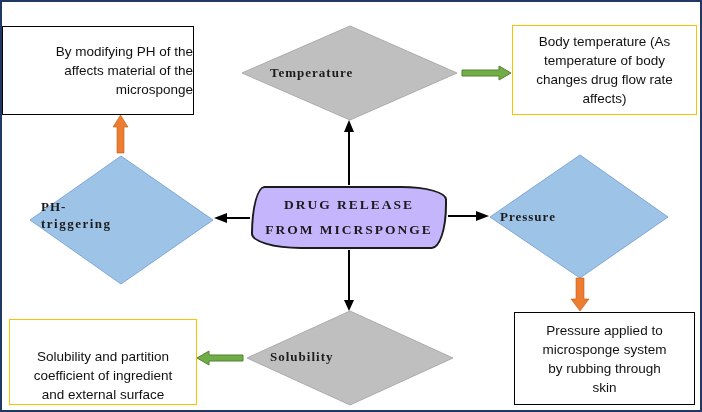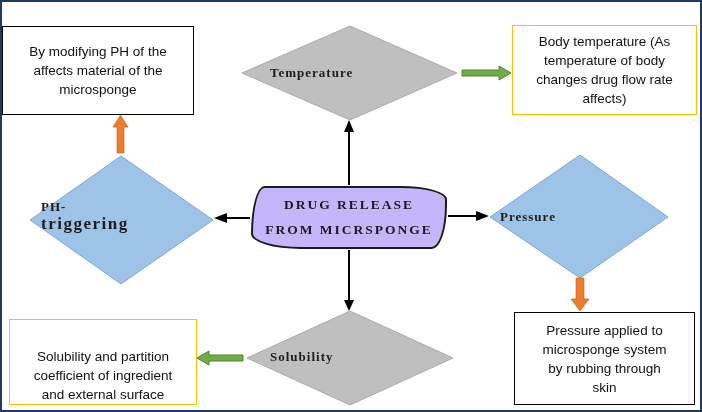--- a/index.html
+++ b/index.html
@@ -21,21 +21,21 @@
     background:#ffffff;
     display:flex; flex-direction:column;
     justify-content:center; align-items:center;
     text-align:center;
     font-size:13.5px; line-height:19px; color:#111;
   }
   .note div { white-space:nowrap; }
   .border-black { border:1.5px solid #000000; }
   .border-gold  { border:1.5px solid #FFC000; }
 
-  .note-tl { left:0;   top:24;  width:192px; height:89px; }
+  .note-tl { left:0;   top:24;  width:192px; height:89px;align-items:flex-end; }
   .note-tr { left:510px; top:23px;  width:185px; height:90px; }
   .note-bl { left:7px;   top:317px; width:188px; height:86px;justify-content:flex-end; }
   .note-br { left:512px; top:310px; width:181px; height:93px; }
   .note-tl { left:0px; top:24px; }
 
   
   .center-box {
     position:absolute;
     left:249px; top:184px; width:196px; height:63px;
     box-sizing:border-box;
@@ -54,21 +54,21 @@
     position:absolute;
     width:160px; text-align:left;
     font-family:"Liberation Serif", serif;
     font-weight:bold; font-size:13px; letter-spacing:1px;
     color:#1c1c1c;
   }
   .dlabel-temperature { left:268px; top:63px; }
   .dlabel-pressure    { left:498px; top:207px; }
   .dlabel-solubility  { left:268px; top:347px; }
   .dlabel-ph          { left:39px;  top:196px; width:160px; line-height:17px; }
-  .dlabel-ph .l2      { font-size:17px; letter-spacing:1.5px; }
+  .dlabel-ph .l2      { font-size:13px; letter-spacing:1.5px; }
 </style>
 </head>
 <body>
 
 <div class="canvas">
 
   <svg class="layer" width="698" height="408" viewBox="0 0 698 408">
 
     <polygon points="348,24 455,71 348,118 240,71" stroke="#ACACAC" stroke-width="1" fill="#BFBFBF"></polygon>
     <polygon points="119,154 211,218 119,282 28,218" stroke="#7FA8D8" stroke-width="1" fill="#9DC3E6"></polygon>

